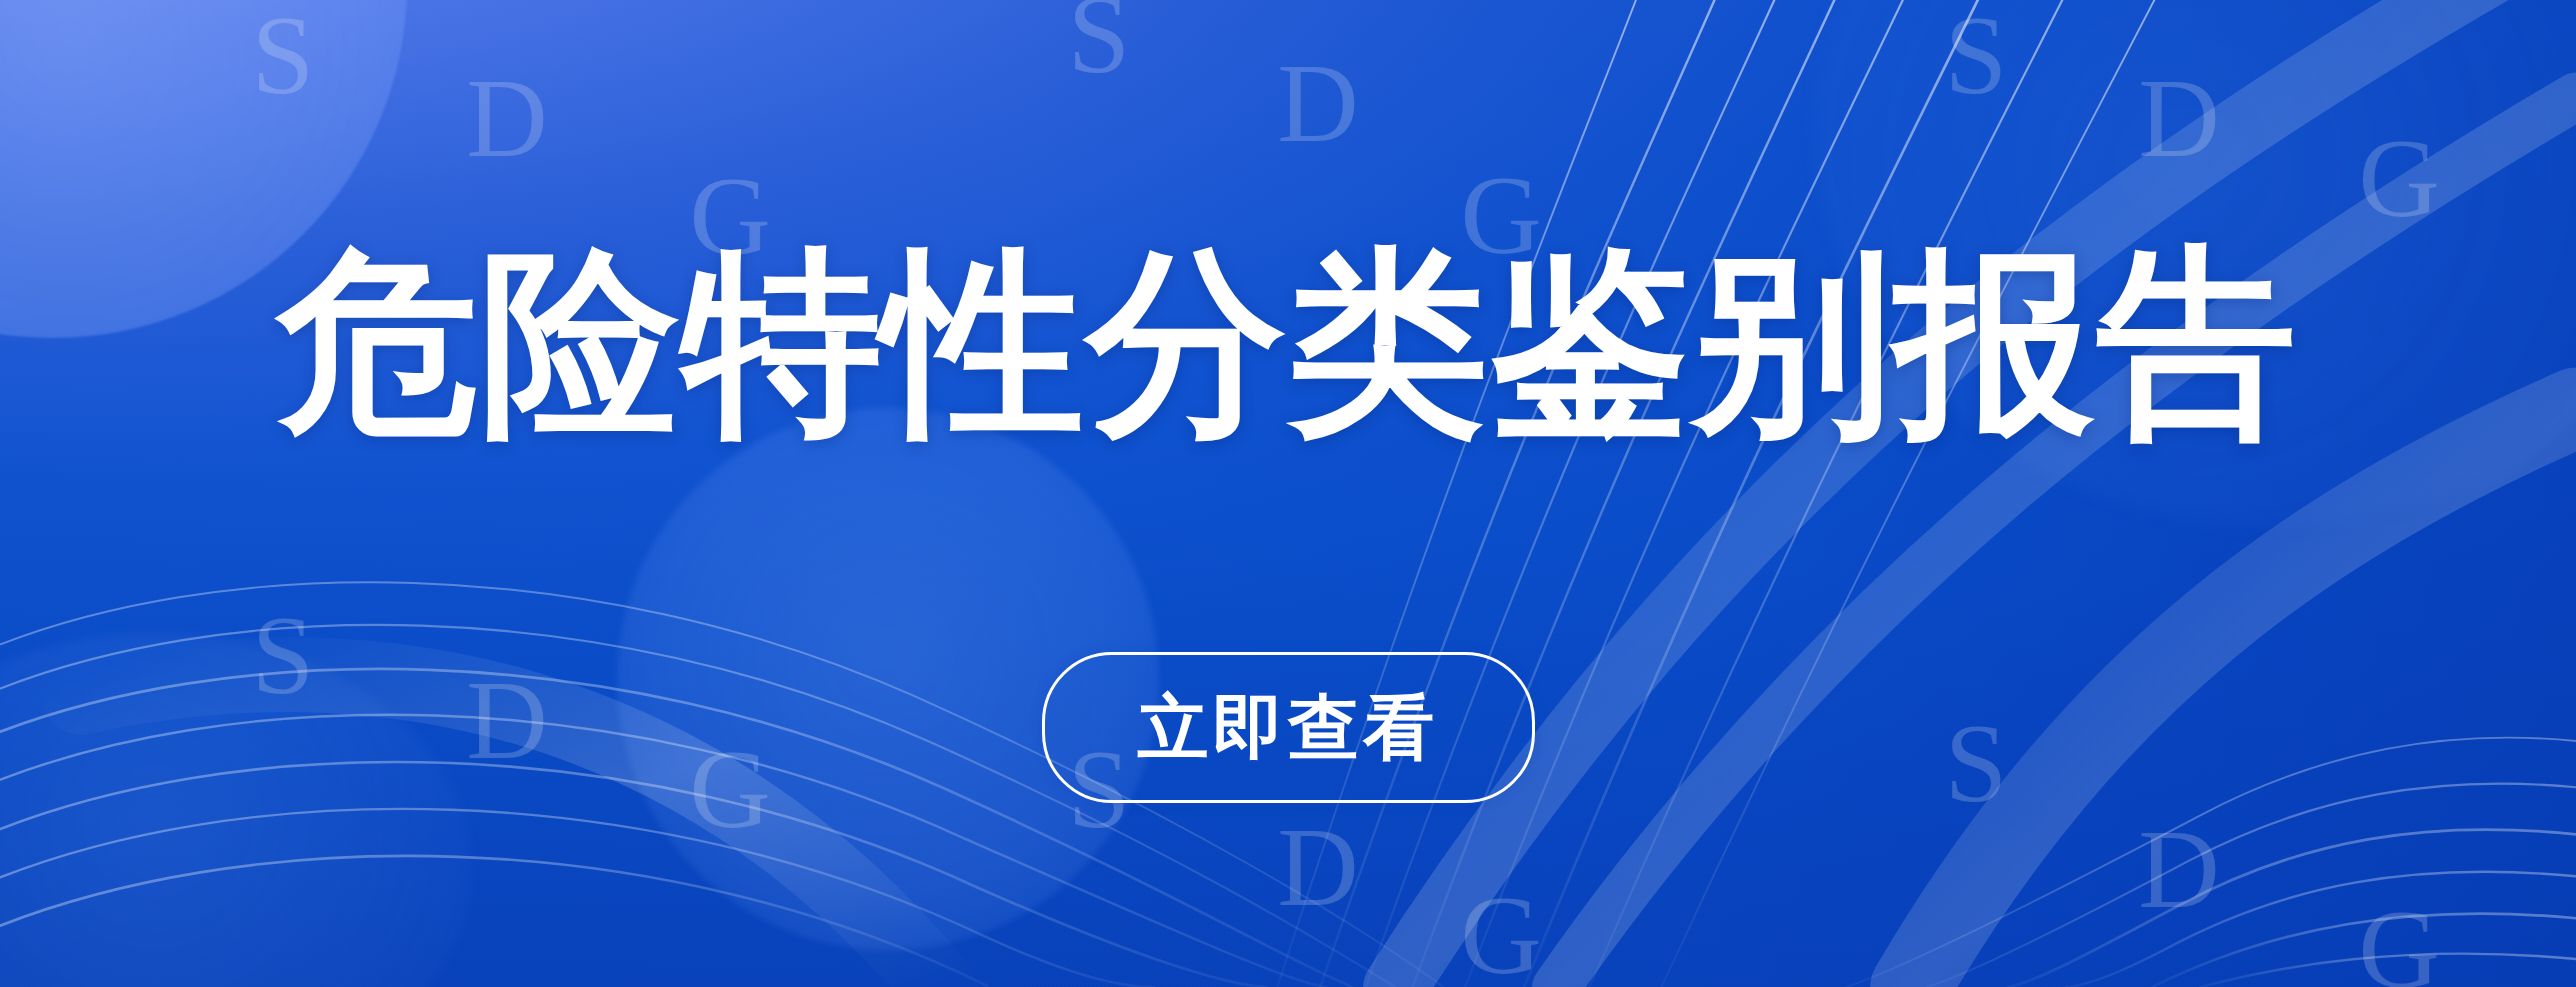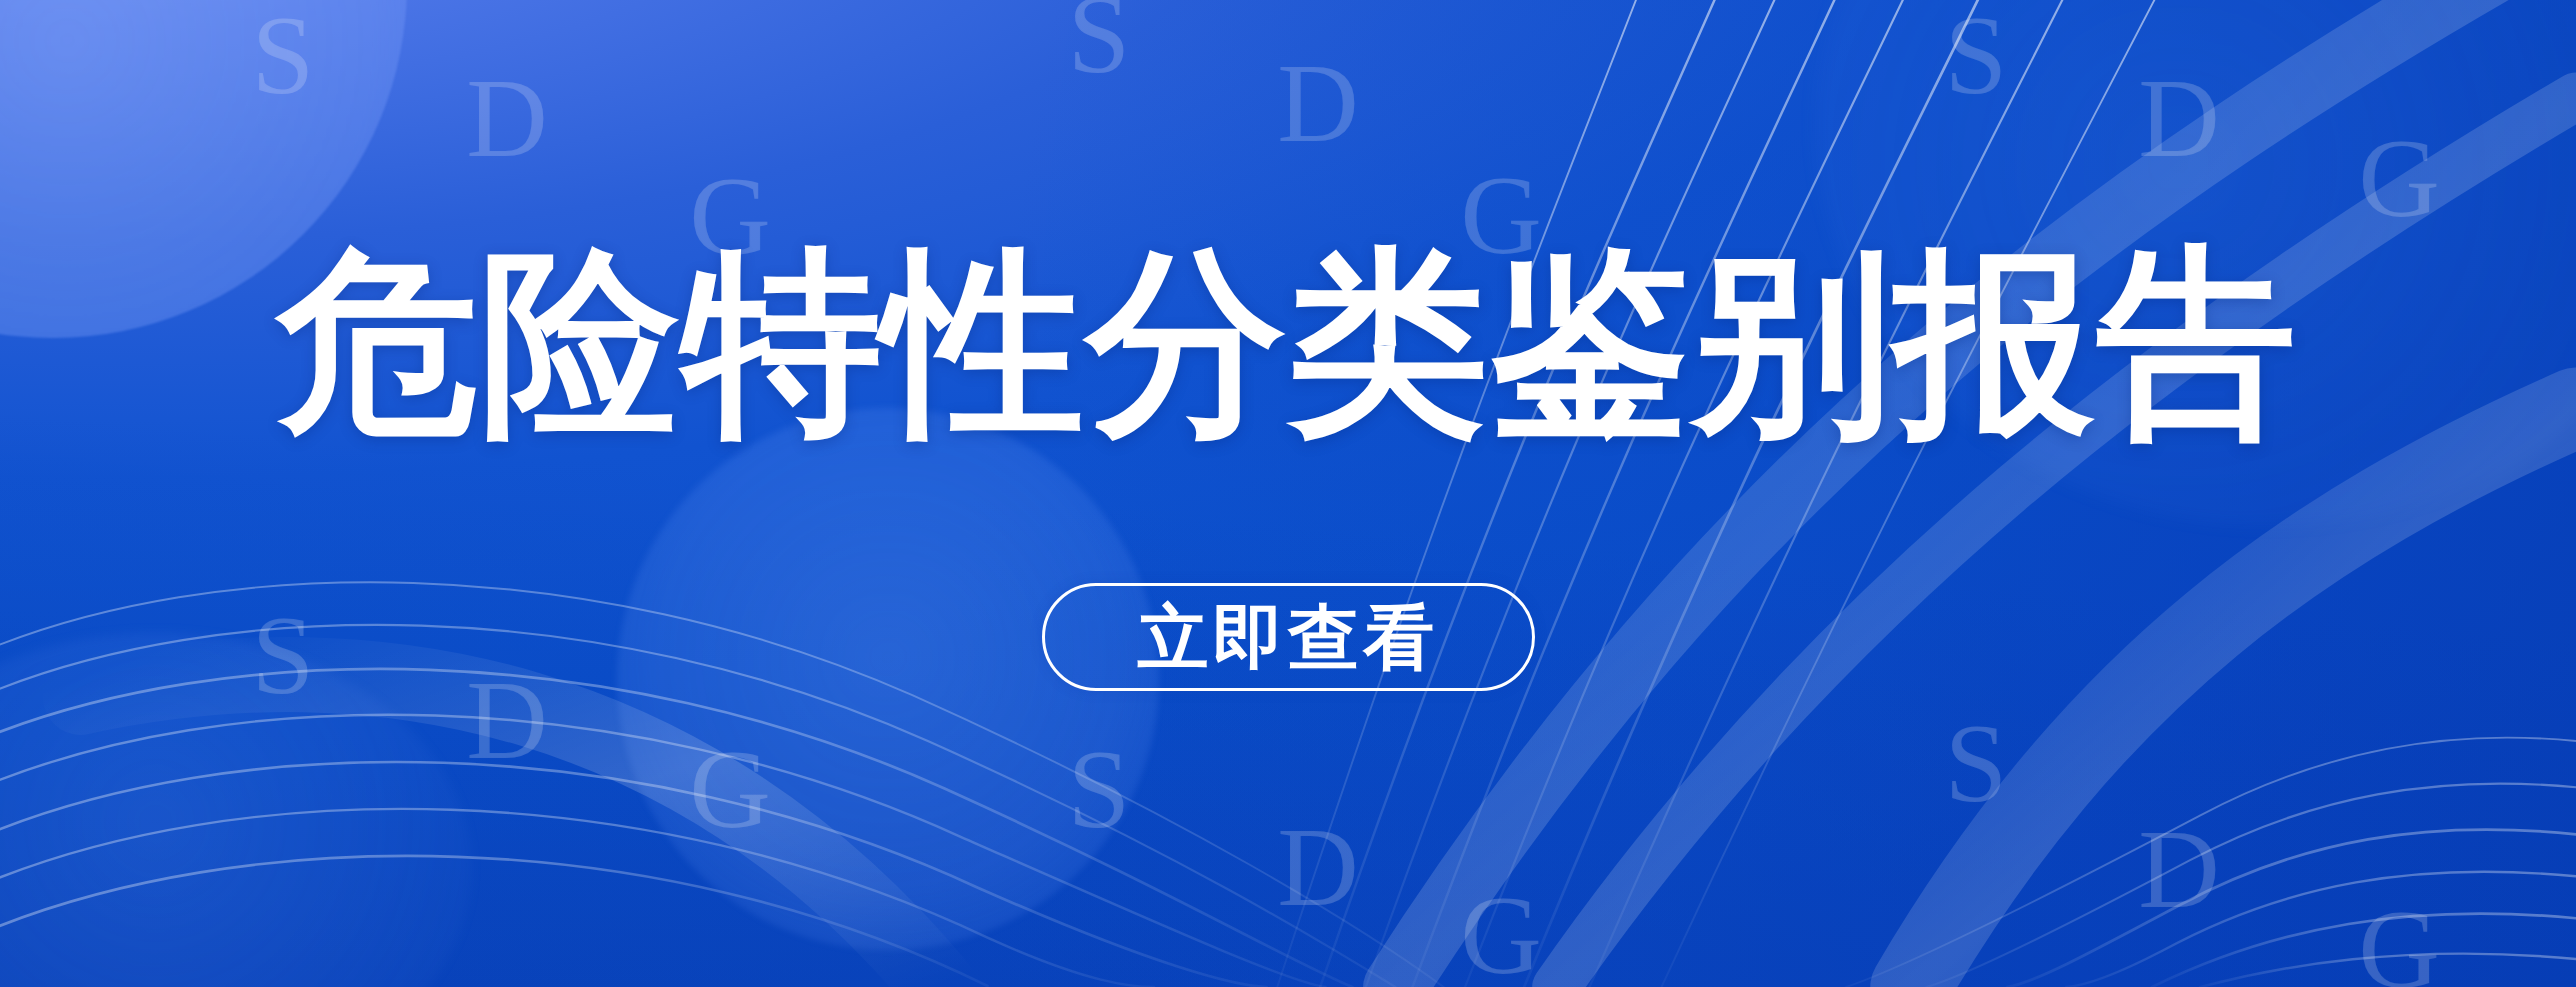--- a/index.html
+++ b/index.html
@@ -109,22 +109,23 @@
     color:#ffffff;
     font-size:200px;
     font-weight:700;
     letter-spacing:2.1px;
     line-height:1.06;
     white-space:nowrap;
     text-shadow:0 3.2px 14px rgba(2,36,120,0.30);
   }
 
   #cta-button{
+    margin-top:69px;
     width:493px;
-    height:108px;
+    height:151px;
     border:3.8px solid #ffffff;
     border-radius:70px;
     background:transparent;
     color:#ffffff;
     font-size:71px;
     font-weight:700;
     letter-spacing:4.3px;
     line-height:1;
     display:flex;
     align-items:center;

